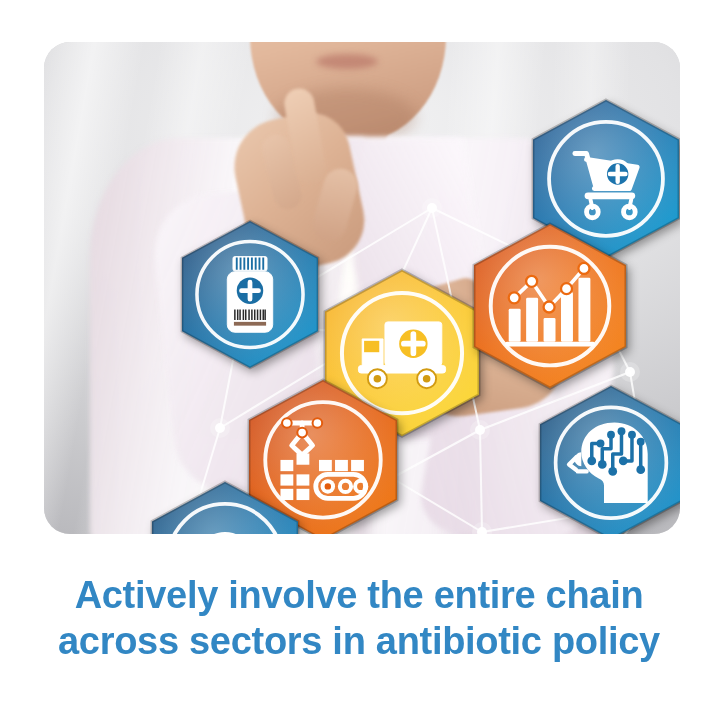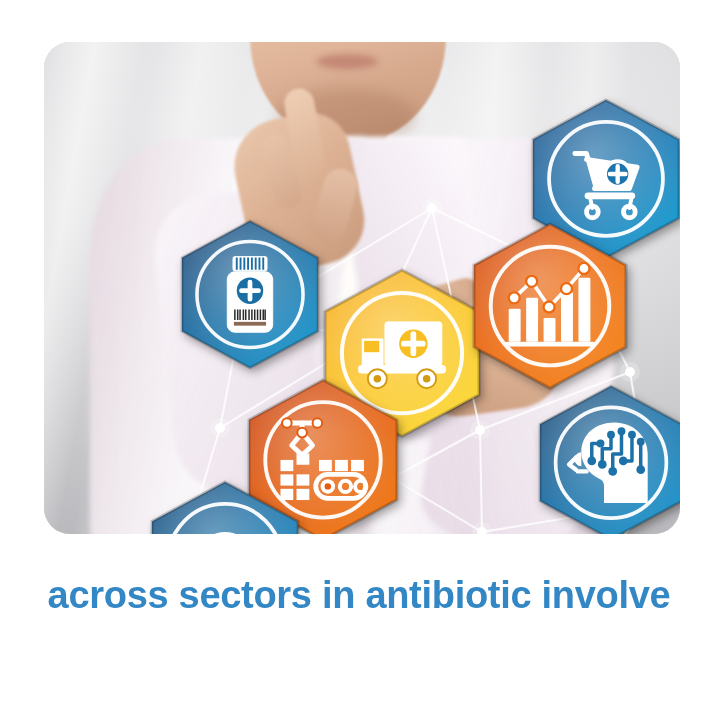--- a/index.html
+++ b/index.html
@@ -616,16 +616,17 @@
       <path d="M74 75 v8" stroke="#1d74ab" stroke-width="4.5" stroke-linecap="round"></path>
     </g>
             </svg>
           </svg>
         </div>
       </div>
 
   </div>
 
   <div class="caption" style="color: rgb(50, 135, 196);">
-    <span class="line">across sectors in antibiotic involve</span>
+    <span class="line">Actively involve the entire chain</span>
+    <span class="line">across sectors in antibiotic policy</span>
   </div>
 
 </div>
 
 </body></html>

